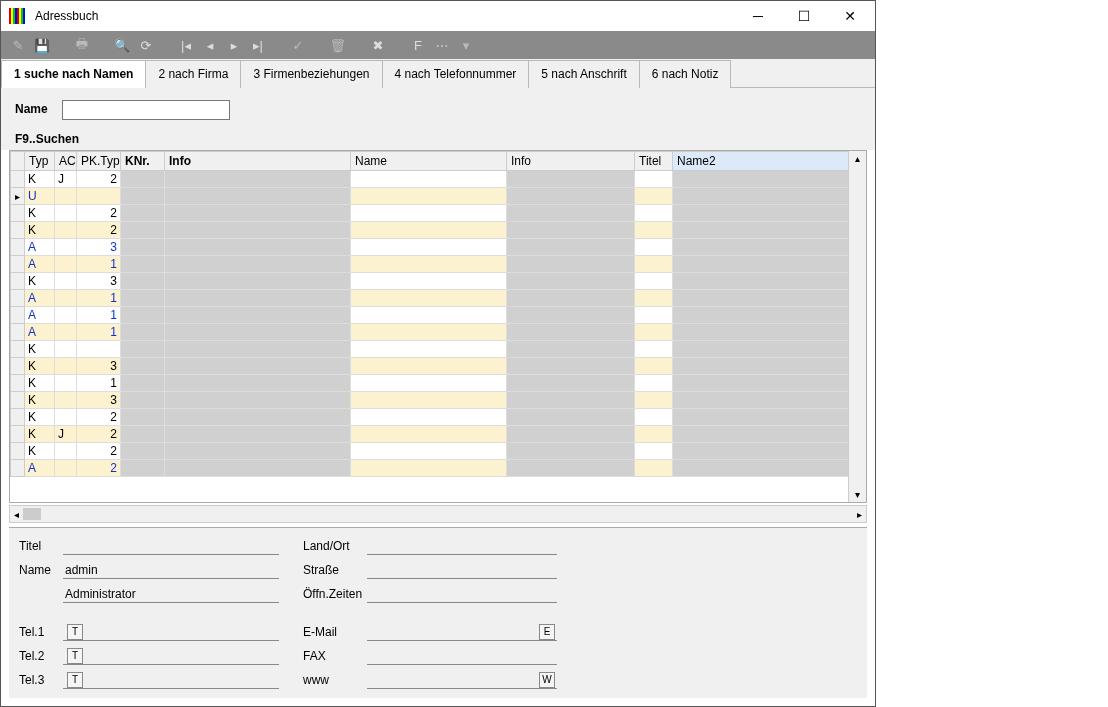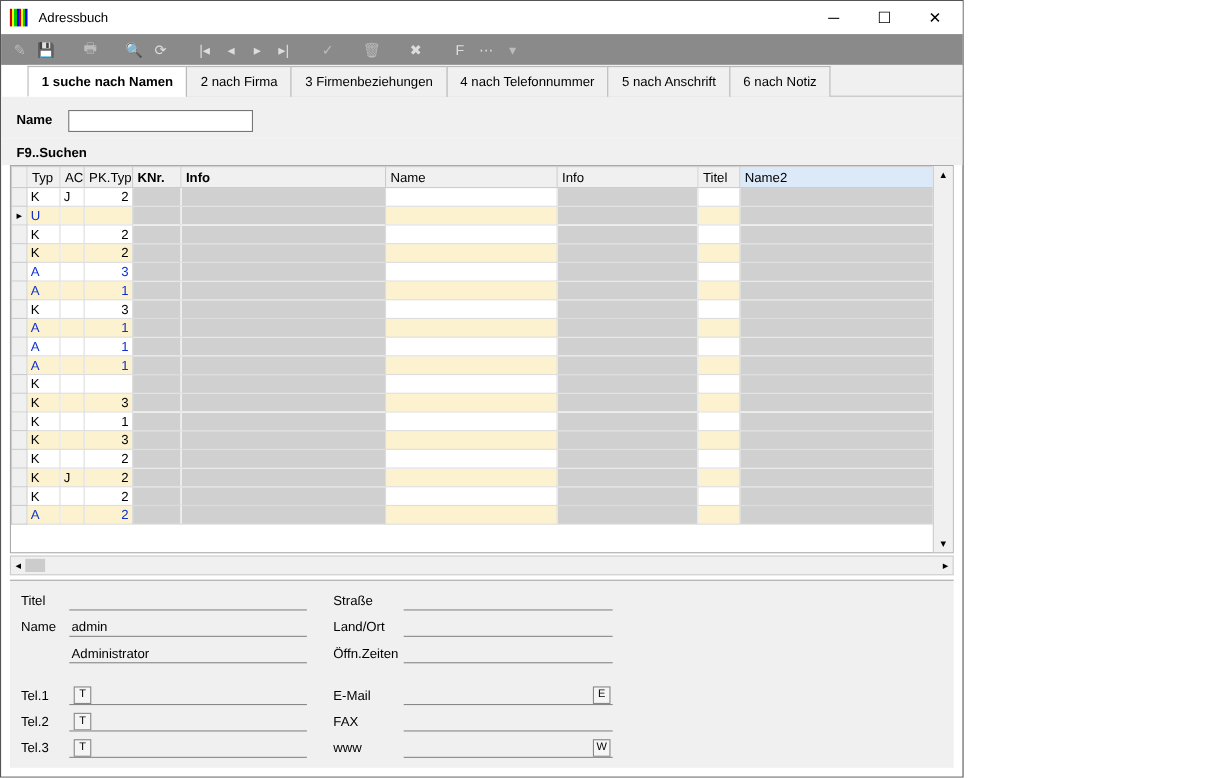--- a/index.html
+++ b/index.html
@@ -7,21 +7,21 @@
 .window { width: 876px; height: 707px; border: 1px solid #555; display: flex; flex-direction: column; background: #fff; }
 .titlebar { height: 30px; display: flex; align-items: center; padding: 0 2px; background: #fff; }
 .titlebar .appicon { width: 16px; height: 16px; margin: 0 6px; background: repeating-linear-gradient(90deg,#c00 0 2px,#ff0 2px 4px,#0c0 4px 6px,#00f 6px 8px); }
 .titlebar .title { flex: 1; font-size: 12px; padding-left: 4px; }
 .winbtns { display: flex; }
 .winbtn { width: 46px; height: 30px; display: flex; align-items: center; justify-content: center; font-size: 14px; background: #fff; }
 .toolbar { height: 28px; background: #8a8a8a; display: flex; align-items: center; padding: 0 6px; gap: 2px; }
 .tbtn { width: 22px; height: 22px; display: flex; align-items: center; justify-content: center; color: #ddd; font-size: 13px; }
 .tbtn.dark { color: #bbb; }
 .tspacer { width: 14px; }
-.tabbar { display: flex; border-bottom: 1px solid #b9b9b9; background: #f0f0f0; margin-left: 24px; }
+.tabbar { display: flex; border-bottom: 1px solid #b9b9b9; background: #f0f0f0; }
 .tab { padding: 6px 12px; border: 1px solid #b9b9b9; border-bottom: none; margin-right: -1px; background: #f0f0f0; position: relative; top: 1px; font-size: 12px; }
 .tab.active { background: #fff; border-bottom: 1px solid #fff; font-weight: bold; }
 .searchrow { padding: 12px 14px 6px 14px; display: flex; align-items: flex-start; background: #f0f0f0; }
 .searchrow .lbl { font-weight: bold; margin-right: 14px; padding-top: 2px; }
 .searchrow input[type=text] { width: 168px; height: 20px; border: 1px solid #777; background: #fff; padding: 0 4px; }
 .checks { margin-left: 56px; }
 .checkrow { display: flex; align-items: center; font-size: 12px; height: 18px; }
 .checkrow input { margin-right: 5px; accent-color: #333; }
 .hintrow { padding: 6px 14px 4px 14px; background: #f0f0f0; font-weight: bold; font-size: 12px; }
 .gridwrap { flex: 1; margin: 0 8px; border: 1px solid #aaa; display: flex; flex-direction: column; min-height: 0; background:#fff; }
@@ -413,32 +413,32 @@
       <div class="frow">
           <span class="flab">Tel.3</span>
           <span class="finput">
             <span></span>
             <span class="smbtn">T</span>
           </span>
         </div>
     </div>
     <div class="col">
       <div class="frow">
+          <span class="flab2">Land/Ort</span>
+          <span class="finput2">
+            <span></span>
+          </span>
+        </div>
+      <div class="frow">
           <span class="flab2">Straße</span>
           <span class="finput2">
             <span></span>
           </span>
         </div>
       <div class="frow">
-          <span class="flab2">Land/Ort</span>
-          <span class="finput2">
-            <span></span>
-          </span>
-        </div>
-      <div class="frow">
           <span class="flab2">Öffn.Zeiten</span>
           <span class="finput2">
             <span></span>
           </span>
         </div>
       <div style="height:10px"></div>
       <div class="frow">
           <span class="flab2">E-Mail</span>
           <span class="finput2">
             <span></span>

